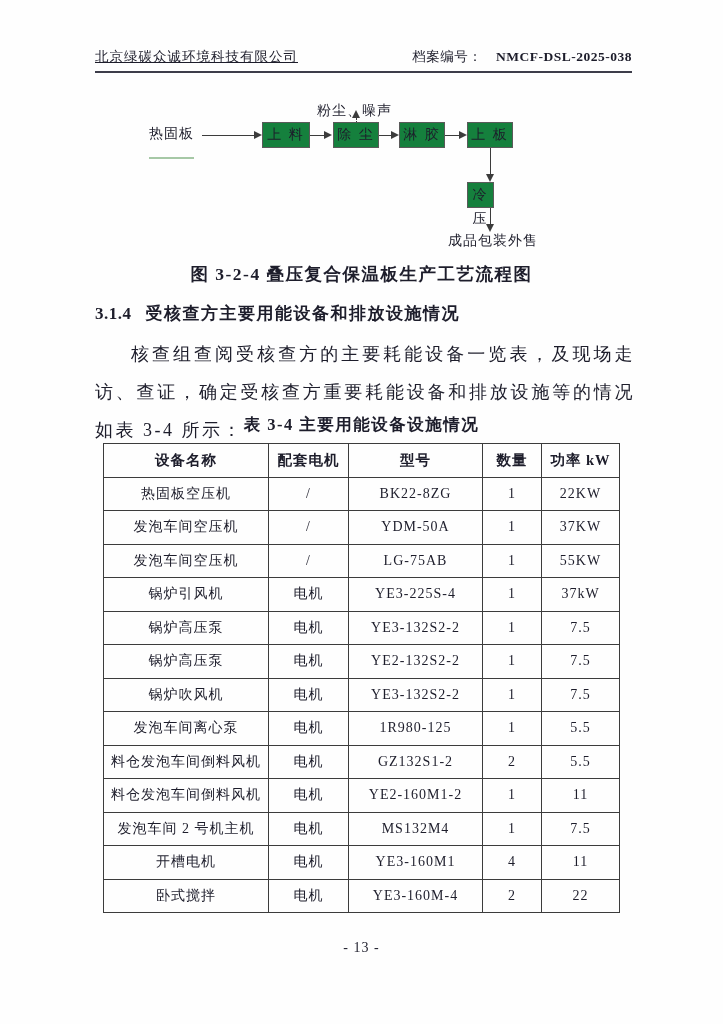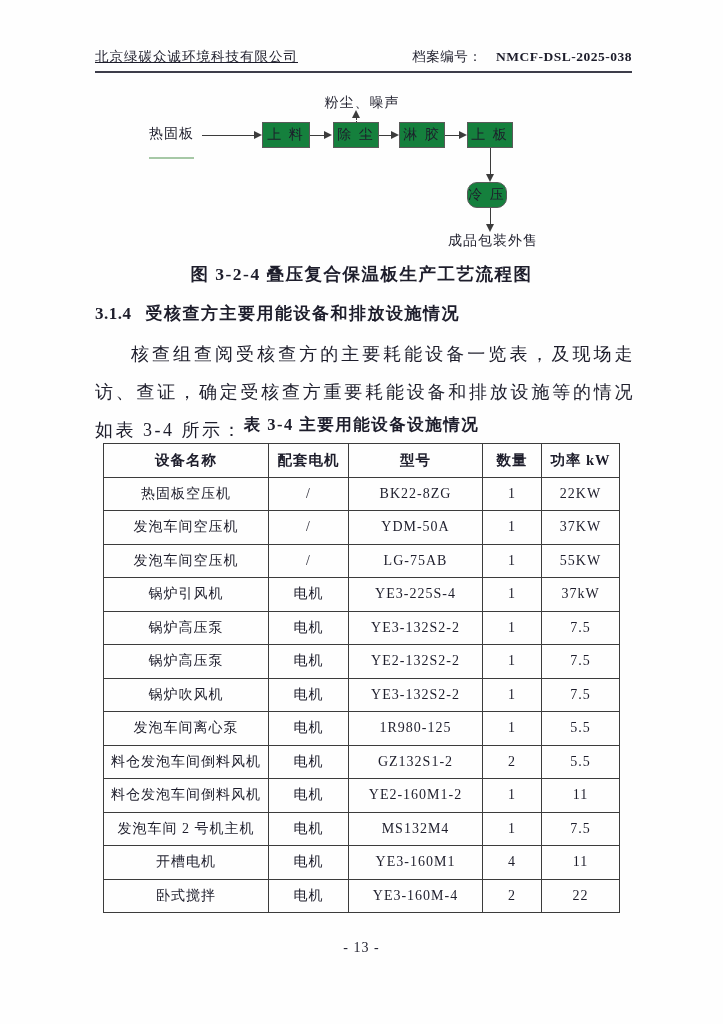--- a/index.html
+++ b/index.html
@@ -140,21 +140,21 @@
   <div class="hdr">
     <span class="company">北京绿碳众诚环境科技有限公司</span>
     <span class="docno-wrap">
       <span>档案编号：</span>
       <span class="docno-val">NMCF-DSL-2025-038</span>
     </span>
   </div>
   <div class="hdr-rule"></div>
 
   <div class="flow">
-    <span class="flabel" style="left:317px; top:4px; width:90px; text-align:center;">粉尘、噪声</span>
+    <span class="flabel" style="left:317px; top:12px; width:90px; ">粉尘、噪声</span>
     <div class="vline dotted" style="left:356px; top:28px; height:14px;"></div>
     <div class="arr up" style="left:352px; top:20px;"></div>
 
     <span class="flabel input-label" style="left:149px; top:35px;">热固板</span>
 
     <div class="hline" style="left:202px; top:45px; width:52px;"></div>
     <div class="arr right" style="left:254px; top:41px;"></div>
 
     <div class="fbox" style="left:262px; top:32px; width:48px;">上 料</div>
 
@@ -169,21 +169,21 @@
     <div class="fbox" style="left:399px; top:32px; width:46px;">淋 胶</div>
 
     <div class="hline" style="left:445px; top:45px; width:14px;"></div>
     <div class="arr right" style="left:459px; top:41px;"></div>
 
     <div class="fbox" style="left:467px; top:32px; width:46px;">上 板</div>
 
     <div class="vline" style="left:490px; top:58px; height:26px;"></div>
     <div class="arr down" style="left:486px; top:84px;"></div>
 
-    <div class="fbox" style="left:467px; top:92px; width:40px;border-radius:10px;">冷 压</div>
+    <div class="fbox" style="left:467px; top:92px; width:27px;">冷 压</div>
 
     <div class="vline" style="left:490px; top:118px; height:16px;"></div>
     <div class="arr down" style="left:486px; top:134px;"></div>
 
     <span class="flabel" style="left:443px; top:142px; width:100px; text-align:center;">成品包装外售</span>
   </div>
 
   <div class="fig-caption">图 3-2-4 叠压复合保温板生产工艺流程图</div>
 
   <div class="section-heading">

